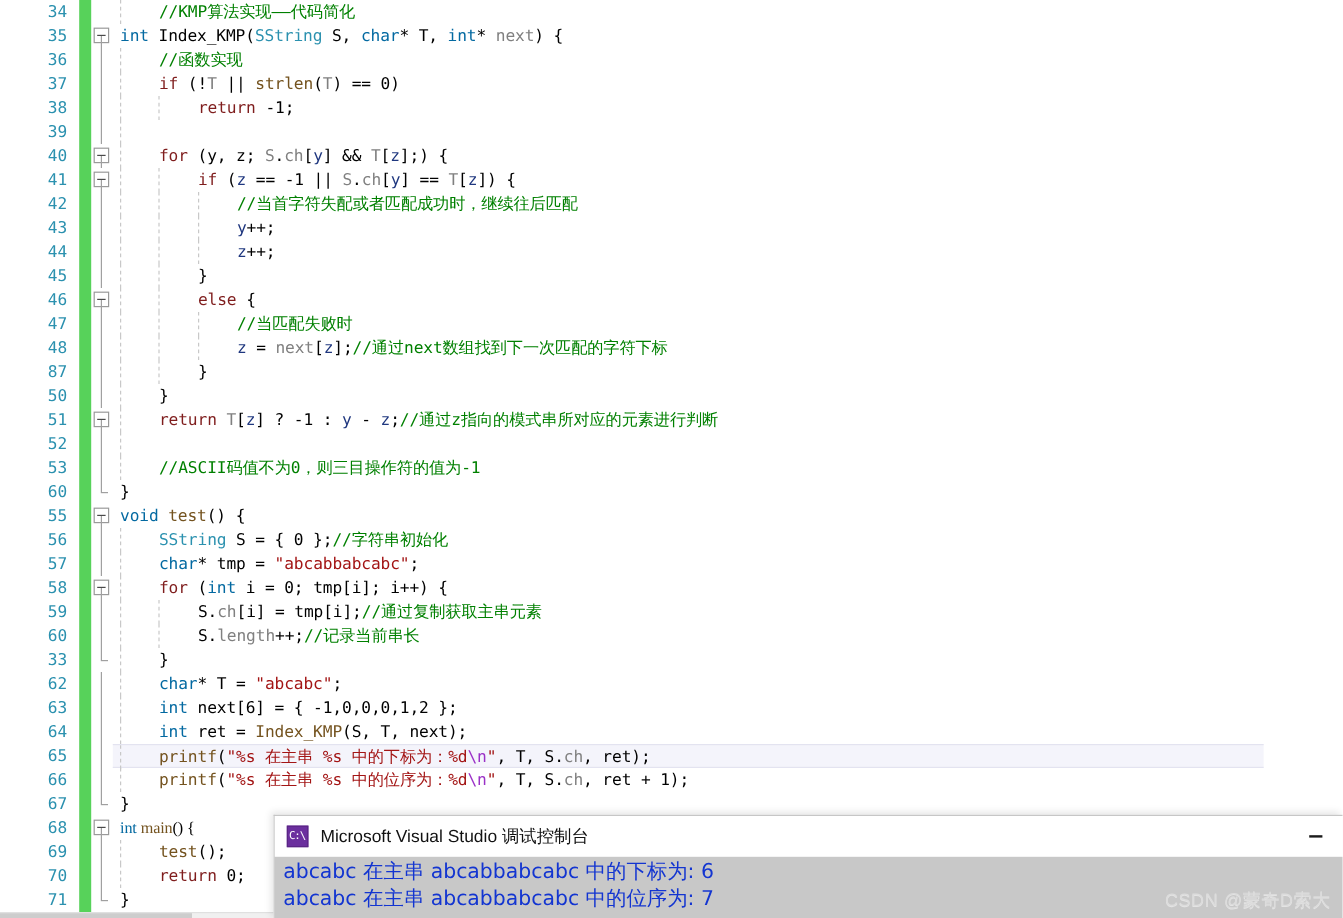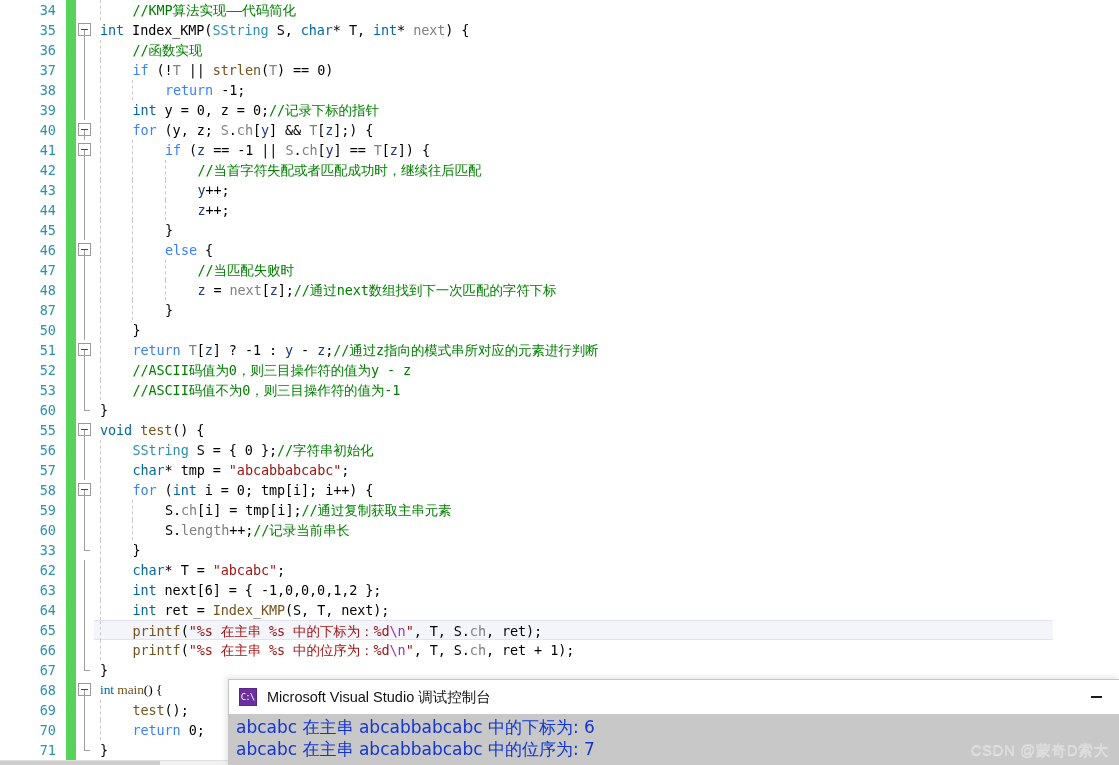--- a/index.html
+++ b/index.html
@@ -128,21 +128,21 @@
     position: absolute;
     left: 6px; top: 0;
     white-space: pre;
     font-family: "DejaVu Sans Mono", "Liberation Mono", monospace;
     font-size: 13.5px;
     letter-spacing: -0.1px;
   }
 
   
   .t-kw   { color: #0369a1; }
-  .t-ctl  { color: #3b82f6; }
+  .t-ctl  { color: #7f1d1d; }
   .t-type { color: #2b91af; }
   .t-cmt  { color: #008000; }
   .t-str  { color: #a31515; }
   .t-esc  { color: #9a30c7; }
   .t-id   { color: #000000; }
   .t-fn   { color: #74531f; }
   .t-var  { color: #808080; }
   .t-loc  { color: #1f377f; }
 
   
@@ -259,34 +259,34 @@
 
 <div id="app">
 
   <div class="editor">
     <div class="code-rows" id="code-rows">
         <div class="row"><div class="lineno">34</div><div class="changebar"></div><div class="outline"></div><div class="code-text-wrap"><div class="guide" style="left: 6px;"></div><div class="code-text" style="left: 38.48px;"><span class="t-cmt">//KMP算法实现——代码简化</span></div></div></div>
         <div class="row"><div class="lineno">35</div><div class="changebar"></div><div class="outline"><div class="fold-box"></div><div class="vline half-bot"></div></div><div class="code-text-wrap"><div class="code-text" style="left: 6px;"><span class="t-kw">int</span><span class="t-id"> Index_KMP(</span><span class="t-type">SString</span><span class="t-id"> S, </span><span class="t-kw">char</span><span class="t-id">* T, </span><span class="t-kw">int</span><span class="t-id">* </span><span class="t-var">next</span><span class="t-id">) {</span></div></div></div>
         <div class="row"><div class="lineno">36</div><div class="changebar"></div><div class="outline"><div class="vline"></div></div><div class="code-text-wrap"><div class="guide" style="left: 6px;"></div><div class="code-text" style="left: 38.48px;"><span class="t-cmt">//函数实现</span></div></div></div>
         <div class="row"><div class="lineno">37</div><div class="changebar"></div><div class="outline"><div class="vline"></div></div><div class="code-text-wrap"><div class="guide" style="left: 6px;"></div><div class="code-text" style="left: 38.48px;"><span class="t-ctl">if</span><span class="t-id"> (!</span><span class="t-var">T</span><span class="t-id"> || </span><span class="t-fn">strlen</span><span class="t-id">(</span><span class="t-var">T</span><span class="t-id">) == 0)</span></div></div></div>
         <div class="row"><div class="lineno">38</div><div class="changebar"></div><div class="outline"><div class="vline"></div></div><div class="code-text-wrap"><div class="guide" style="left: 6px;"></div><div class="guide" style="left: 38.48px;"></div><div class="code-text" style="left: 70.96px;"><span class="t-ctl">return</span><span class="t-id"> -1;</span></div></div></div>
-        <div class="row"><div class="lineno">39</div><div class="changebar"></div><div class="outline"><div class="vline"></div></div><div class="code-text-wrap"><div class="guide" style="left: 6px;"></div><div class="code-text" style="left: 38.48px;"><span class="t-kw">int</span><span class="t-id"> y = 0, z = 0;</span><span class="t-cmt">//记录下标的指针</span></div></div></div>
+        <div class="row"><div class="lineno">39</div><div class="changebar"></div><div class="outline"><div class="vline"></div></div><div class="code-text-wrap"><div class="guide" style="left: 6px;"></div></div></div>
         <div class="row"><div class="lineno">40</div><div class="changebar"></div><div class="outline"><div class="fold-box"></div><div class="vline half-bot"></div></div><div class="code-text-wrap"><div class="guide" style="left: 6px;"></div><div class="code-text" style="left: 38.48px;"><span class="t-ctl">for</span><span class="t-id"> (y, z; </span><span class="t-var">S</span><span class="t-id">.</span><span class="t-var">ch</span><span class="t-id">[</span><span class="t-loc">y</span><span class="t-id">] &amp;&amp; </span><span class="t-var">T</span><span class="t-id">[</span><span class="t-loc">z</span><span class="t-id">];) {</span></div></div></div>
         <div class="row"><div class="lineno">41</div><div class="changebar"></div><div class="outline"><div class="fold-box"></div><div class="vline half-bot"></div></div><div class="code-text-wrap"><div class="guide" style="left: 6px;"></div><div class="guide" style="left: 38.48px;"></div><div class="code-text" style="left: 70.96px;"><span class="t-ctl">if</span><span class="t-id"> (</span><span class="t-loc">z</span><span class="t-id"> == -1 || </span><span class="t-var">S</span><span class="t-id">.</span><span class="t-var">ch</span><span class="t-id">[</span><span class="t-loc">y</span><span class="t-id">] == </span><span class="t-var">T</span><span class="t-id">[</span><span class="t-loc">z</span><span class="t-id">]) {</span></div></div></div>
         <div class="row"><div class="lineno">42</div><div class="changebar"></div><div class="outline"><div class="vline"></div></div><div class="code-text-wrap"><div class="guide" style="left: 6px;"></div><div class="guide" style="left: 38.48px;"></div><div class="guide" style="left: 70.96px;"></div><div class="code-text" style="left: 103.44px;"><span class="t-cmt">//当首字符失配或者匹配成功时，继续往后匹配</span></div></div></div>
         <div class="row"><div class="lineno">43</div><div class="changebar"></div><div class="outline"><div class="vline"></div></div><div class="code-text-wrap"><div class="guide" style="left: 6px;"></div><div class="guide" style="left: 38.48px;"></div><div class="guide" style="left: 70.96px;"></div><div class="code-text" style="left: 103.44px;"><span class="t-loc">y</span><span class="t-id">++;</span></div></div></div>
         <div class="row"><div class="lineno">44</div><div class="changebar"></div><div class="outline"><div class="vline"></div></div><div class="code-text-wrap"><div class="guide" style="left: 6px;"></div><div class="guide" style="left: 38.48px;"></div><div class="guide" style="left: 70.96px;"></div><div class="code-text" style="left: 103.44px;"><span class="t-loc">z</span><span class="t-id">++;</span></div></div></div>
         <div class="row"><div class="lineno">45</div><div class="changebar"></div><div class="outline"><div class="vline"></div></div><div class="code-text-wrap"><div class="guide" style="left: 6px;"></div><div class="guide" style="left: 38.48px;"></div><div class="code-text" style="left: 70.96px;"><span class="t-id">}</span></div></div></div>
         <div class="row"><div class="lineno">46</div><div class="changebar"></div><div class="outline"><div class="fold-box"></div><div class="vline half-bot"></div></div><div class="code-text-wrap"><div class="guide" style="left: 6px;"></div><div class="guide" style="left: 38.48px;"></div><div class="code-text" style="left: 70.96px;"><span class="t-ctl">else</span><span class="t-id"> {</span></div></div></div>
         <div class="row"><div class="lineno">47</div><div class="changebar"></div><div class="outline"><div class="vline"></div></div><div class="code-text-wrap"><div class="guide" style="left: 6px;"></div><div class="guide" style="left: 38.48px;"></div><div class="guide" style="left: 70.96px;"></div><div class="code-text" style="left: 103.44px;"><span class="t-cmt">//当匹配失败时</span></div></div></div>
         <div class="row"><div class="lineno">48</div><div class="changebar"></div><div class="outline"><div class="vline"></div></div><div class="code-text-wrap"><div class="guide" style="left: 6px;"></div><div class="guide" style="left: 38.48px;"></div><div class="guide" style="left: 70.96px;"></div><div class="code-text" style="left: 103.44px;"><span class="t-loc">z</span><span class="t-id"> = </span><span class="t-var">next</span><span class="t-id">[</span><span class="t-loc">z</span><span class="t-id">];</span><span class="t-cmt">//通过next数组找到下一次匹配的字符下标</span></div></div></div>
         <div class="row"><div class="lineno">87</div><div class="changebar"></div><div class="outline"><div class="vline"></div></div><div class="code-text-wrap"><div class="guide" style="left: 6px;"></div><div class="guide" style="left: 38.48px;"></div><div class="code-text" style="left: 70.96px;"><span class="t-id">}</span></div></div></div>
         <div class="row"><div class="lineno">50</div><div class="changebar"></div><div class="outline"><div class="vline"></div></div><div class="code-text-wrap"><div class="guide" style="left: 6px;"></div><div class="code-text" style="left: 38.48px;"><span class="t-id">}</span></div></div></div>
         <div class="row"><div class="lineno">51</div><div class="changebar"></div><div class="outline"><div class="fold-box"></div><div class="vline half-bot"></div></div><div class="code-text-wrap"><div class="guide" style="left: 6px;"></div><div class="code-text" style="left: 38.48px;"><span class="t-ctl">return</span><span class="t-id"> </span><span class="t-var">T</span><span class="t-id">[</span><span class="t-loc">z</span><span class="t-id">] ? -1 : </span><span class="t-loc">y</span><span class="t-id"> - </span><span class="t-loc">z</span><span class="t-id">;</span><span class="t-cmt">//通过z指向的模式串所对应的元素进行判断</span></div></div></div>
-        <div class="row"><div class="lineno">52</div><div class="changebar"></div><div class="outline"><div class="vline"></div></div><div class="code-text-wrap"><div class="guide" style="left: 6px;"></div><div class="code-text" style="left: 38.48px;"><span class="t-cmt">//ASCII码值为0，则三目操作符的值为y - z</span></div></div></div>
+        <div class="row"><div class="lineno">52</div><div class="changebar"></div><div class="outline"><div class="vline"></div></div><div class="code-text-wrap"><div class="guide" style="left: 6px;"></div></div></div>
         <div class="row"><div class="lineno">53</div><div class="changebar"></div><div class="outline"><div class="vline"></div></div><div class="code-text-wrap"><div class="guide" style="left: 6px;"></div><div class="code-text" style="left: 38.48px;"><span class="t-cmt">//ASCII码值不为0，则三目操作符的值为-1</span></div></div></div>
         <div class="row"><div class="lineno">60</div><div class="changebar"></div><div class="outline"><div class="vline half-top"></div><div class="vline-end"></div></div><div class="code-text-wrap"><div class="code-text" style="left: 6px;"><span class="t-id">}</span></div></div></div>
         <div class="row"><div class="lineno">55</div><div class="changebar"></div><div class="outline"><div class="fold-box"></div><div class="vline half-bot"></div></div><div class="code-text-wrap"><div class="code-text" style="left: 6px;"><span class="t-kw">void</span><span class="t-id"> </span><span class="t-fn">test</span><span class="t-id">() {</span></div></div></div>
         <div class="row"><div class="lineno">56</div><div class="changebar"></div><div class="outline"><div class="vline"></div></div><div class="code-text-wrap"><div class="guide" style="left: 6px;"></div><div class="code-text" style="left: 38.48px;"><span class="t-type">SString</span><span class="t-id"> S = { 0 };</span><span class="t-cmt">//字符串初始化</span></div></div></div>
         <div class="row"><div class="lineno">57</div><div class="changebar"></div><div class="outline"><div class="vline"></div></div><div class="code-text-wrap"><div class="guide" style="left: 6px;"></div><div class="code-text" style="left: 38.48px;"><span class="t-kw">char</span><span class="t-id">* tmp = </span><span class="t-str">"abcabbabcabc"</span><span class="t-id">;</span></div></div></div>
         <div class="row"><div class="lineno">58</div><div class="changebar"></div><div class="outline"><div class="fold-box"></div><div class="vline half-bot"></div></div><div class="code-text-wrap"><div class="guide" style="left: 6px;"></div><div class="code-text" style="left: 38.48px;"><span class="t-ctl">for</span><span class="t-id"> (</span><span class="t-kw">int</span><span class="t-id"> i = 0; tmp[i]; i++) {</span></div></div></div>
         <div class="row"><div class="lineno">59</div><div class="changebar"></div><div class="outline"><div class="vline"></div></div><div class="code-text-wrap"><div class="guide" style="left: 6px;"></div><div class="guide" style="left: 38.48px;"></div><div class="code-text" style="left: 70.96px;"><span class="t-id">S.</span><span class="t-var">ch</span><span class="t-id">[i] = tmp[i];</span><span class="t-cmt">//通过复制获取主串元素</span></div></div></div>
         <div class="row"><div class="lineno">60</div><div class="changebar"></div><div class="outline"><div class="vline"></div></div><div class="code-text-wrap"><div class="guide" style="left: 6px;"></div><div class="guide" style="left: 38.48px;"></div><div class="code-text" style="left: 70.96px;"><span class="t-id">S.</span><span class="t-var">length</span><span class="t-id">++;</span><span class="t-cmt">//记录当前串长</span></div></div></div>
         <div class="row"><div class="lineno">33</div><div class="changebar"></div><div class="outline"><div class="vline half-top"></div><div class="vline-end"></div></div><div class="code-text-wrap"><div class="guide" style="left: 6px;"></div><div class="code-text" style="left: 38.48px;"><span class="t-id">}</span></div></div></div>
         <div class="row"><div class="lineno">62</div><div class="changebar"></div><div class="outline"><div class="vline"></div></div><div class="code-text-wrap"><div class="guide" style="left: 6px;"></div><div class="code-text" style="left: 38.48px;"><span class="t-kw">char</span><span class="t-id">* T = </span><span class="t-str">"abcabc"</span><span class="t-id">;</span></div></div></div>

